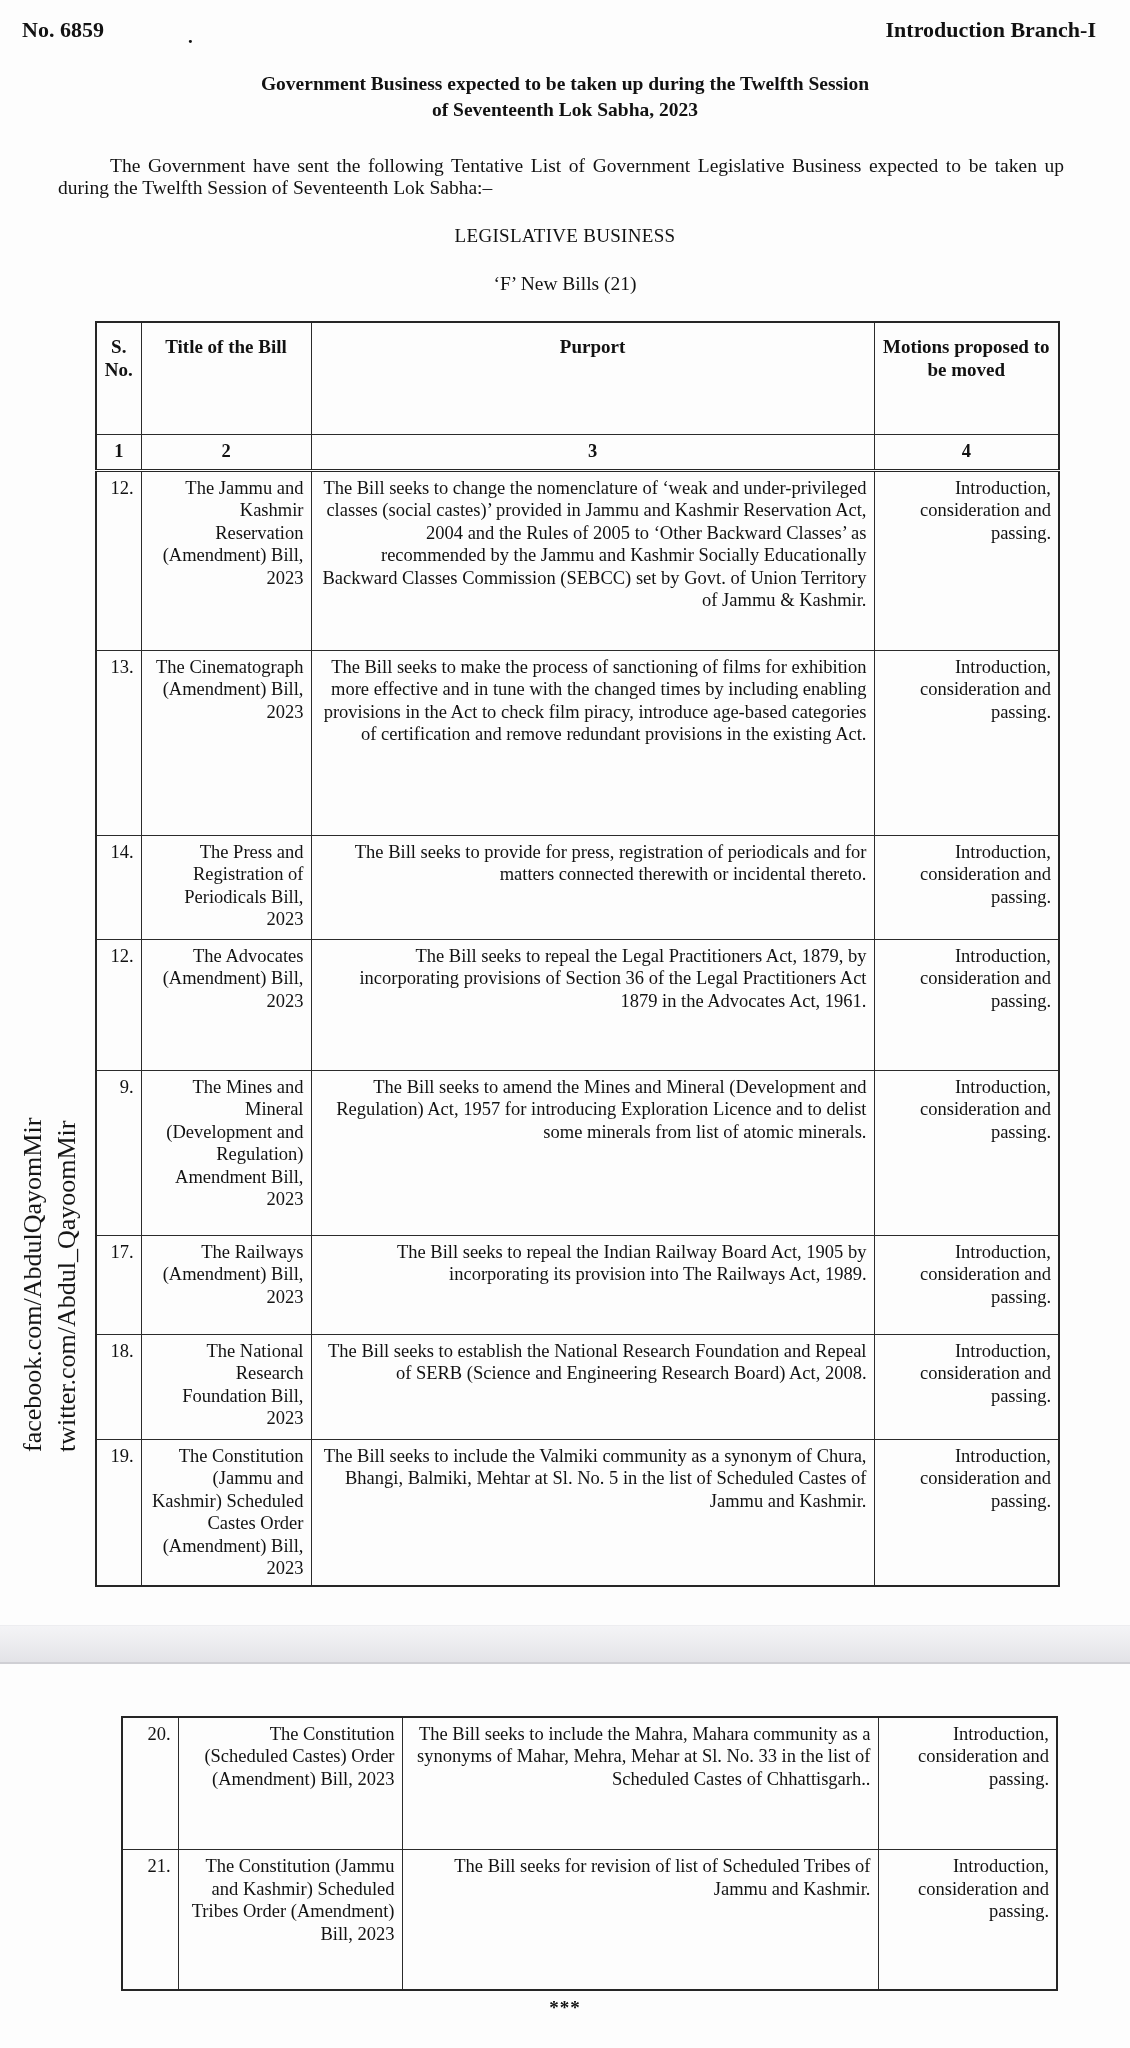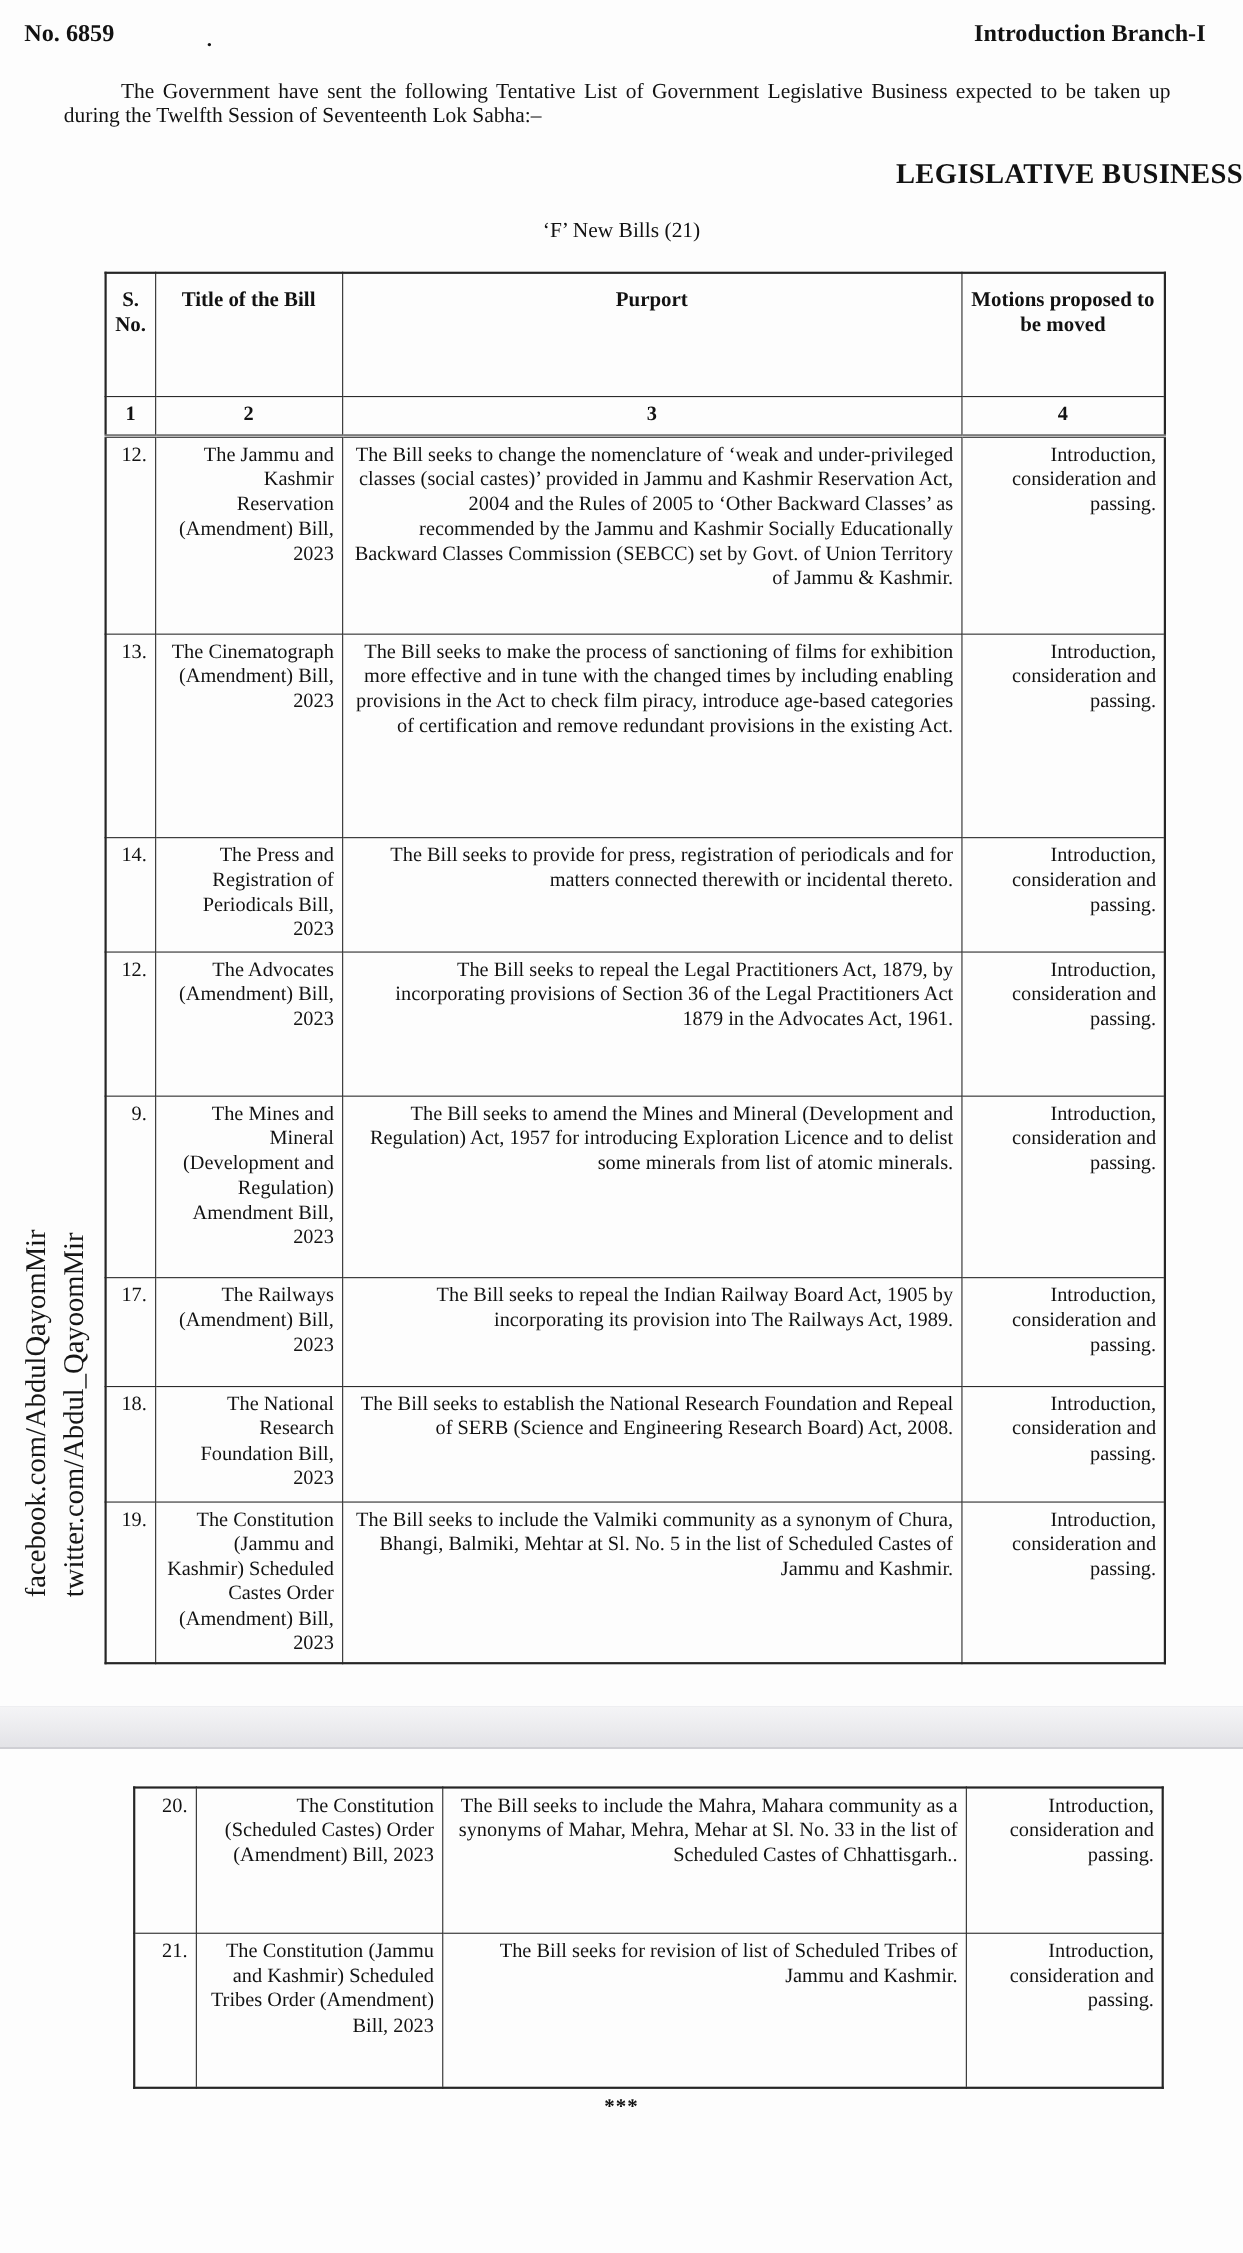--- a/index.html
+++ b/index.html
@@ -27,21 +27,21 @@
     text-align:center; font-weight:bold;
     font-size:19.5px; line-height:26px;
     margin-top:30px;
   }
   .intro{
     margin:32px 66px 0 58px;
     font-size:19.5px; line-height:22px;
     text-align:justify; text-indent:52px;
   }
   .section-heading{
-    text-align:right; font-weight:bold; font-size:26px;
+    text-align:center; font-weight:normal; font-size:19px;
     margin-top:26px; letter-spacing:.3px;
   }
   .subsection-heading{
     text-align:center; font-weight:normal; font-size:19.5px;
     margin-top:26px;
   }
 
   
   table.bills{
     border-collapse:collapse; table-layout:fixed;
@@ -70,21 +70,21 @@
     text-align:center; font-weight:bold;
     border-bottom:3.5px double #262626;
   }
   td.cell-no    { text-align:left; padding-left:9px; }
   td.cell-title { text-align:justify; }
   td.cell-purp  { text-align:justify; }
   td.cell-mot   { text-align:center; }
 
   
   table.bills.p2{
-    margin-left:121px; margin-top:34px; width:935px;
+    margin-left:121px; margin-top:52px; width:935px;
   }
   .p2 .c-no    { width:56px; }
   .p2 .c-title { width:224px; }
   .p2 .c-purp  { width:476px; }
   .p2 .c-mot   { width:179px; }
 
   
   .page-gap{
     margin-top:38px; height:36px; width:1130px;
     background:linear-gradient(180deg,#f4f4f6 0%,#ebebee 55%,#e3e3e7 100%);
@@ -123,20 +123,24 @@
     </div>
   </div>
 
   <div>
     <div class="hdr-row">
       <span>No. 6859</span>
       <span>Introduction Branch-I</span>
     </div>
     <span class="stray-dot">.</span>
 
+    <div class="main-title">
+      <div>Government Business expected to be taken up during the Twelfth Session</div>
+      <div>of Seventeenth Lok Sabha, 2023</div>
+    </div>
 
     <div class="intro">The Government have sent the following Tentative List of Government Legislative Business expected to be taken up during the Twelfth Session of Seventeenth Lok Sabha:–</div>
 
     <div class="section-heading">LEGISLATIVE BUSINESS</div>
     <div class="subsection-heading">‘F’ New Bills (21)</div>
 
     <table class="bills">
       <colgroup>
         <col class="c-no">
           <col class="c-title">

